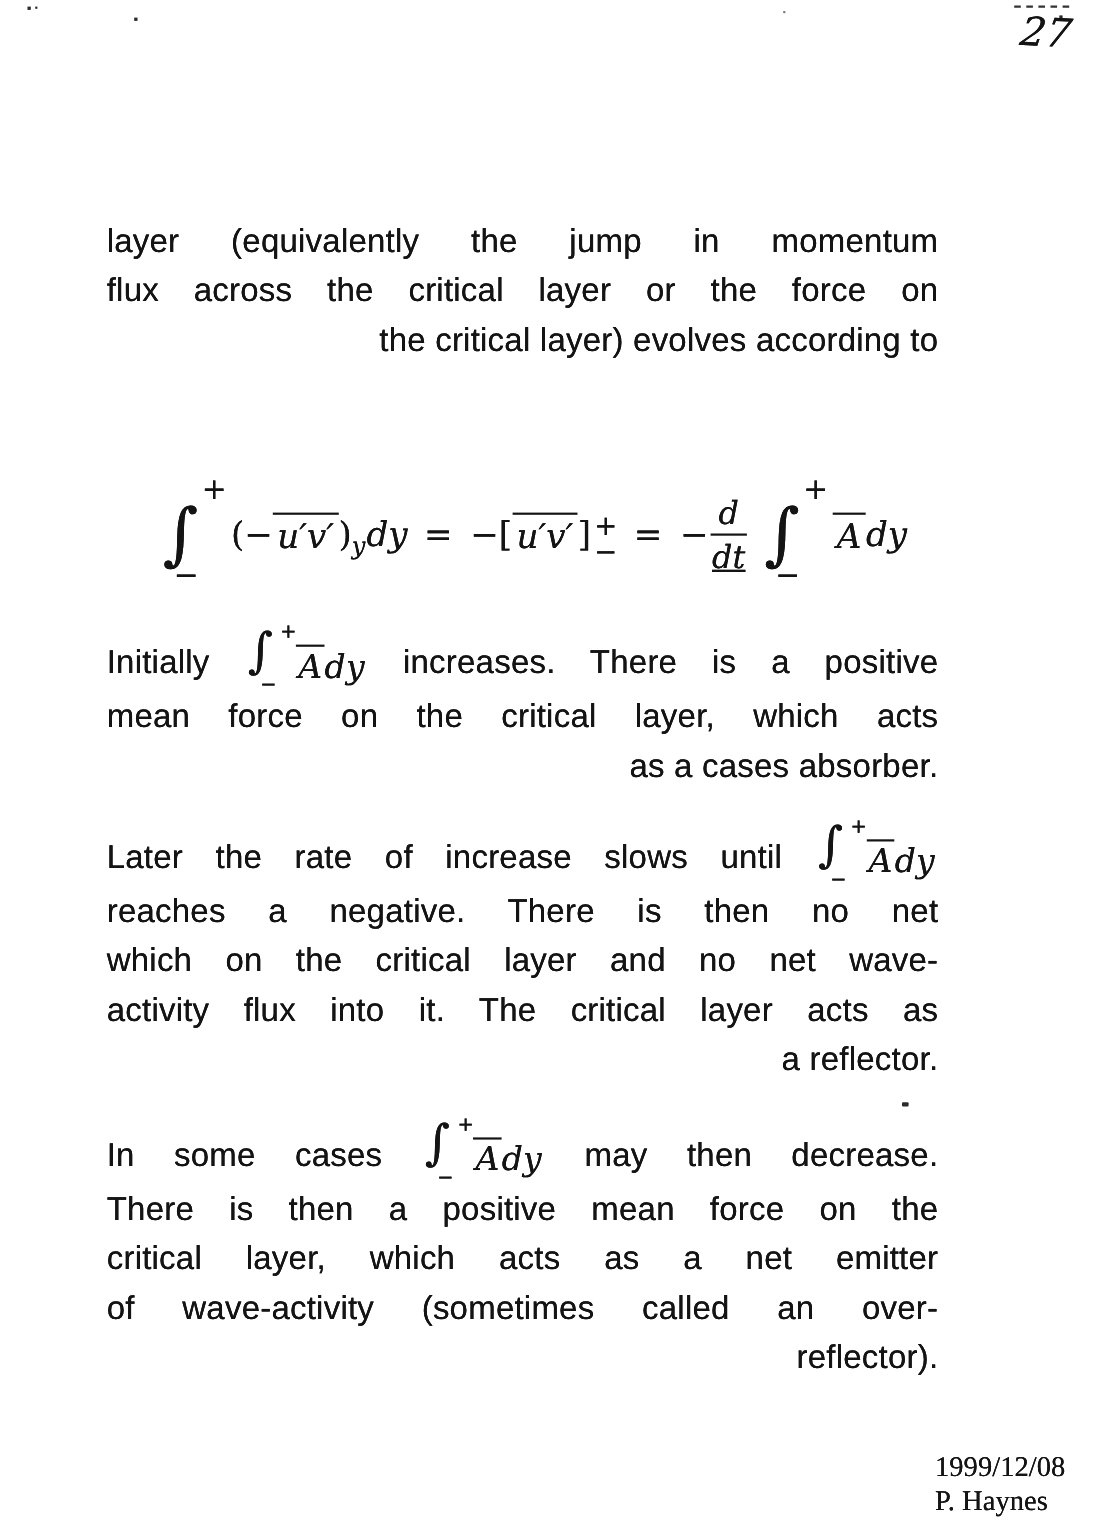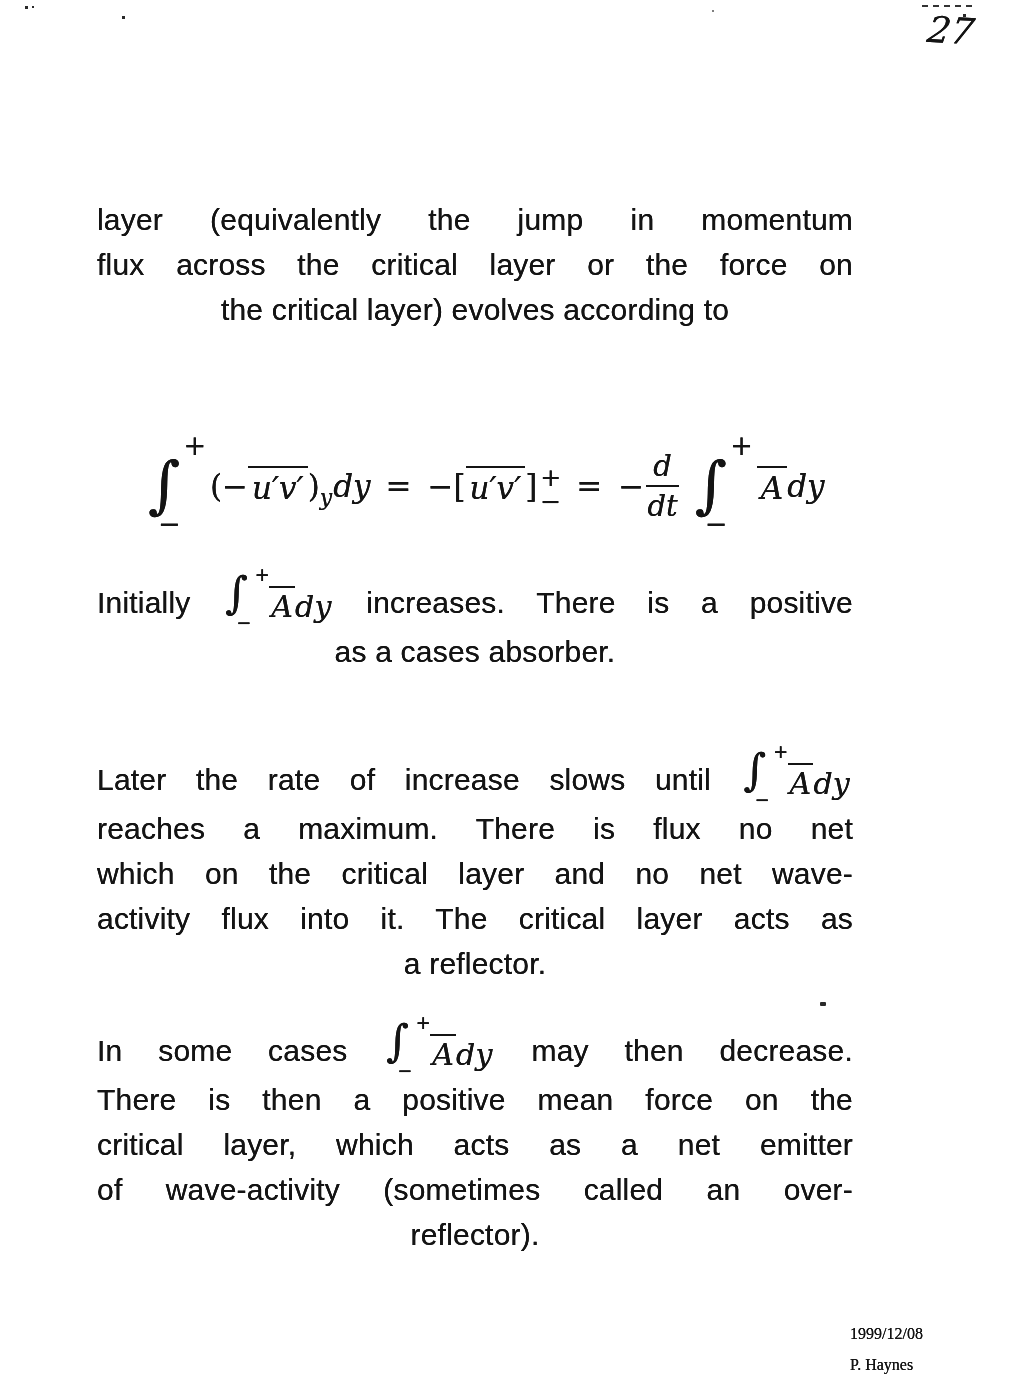--- a/index.html
+++ b/index.html
@@ -6,21 +6,21 @@
   .page {
     position:relative; width:1016px; height:1400px; background:#ffffff;
     font-family:"Liberation Sans", sans-serif; color:#141414; overflow:hidden;
     text-shadow:0 0 0.6px #000;
   }
 
   
   .para { position:absolute; left:97px; width:756px; font-size:30px; line-height:45px; letter-spacing:0.2px; }
   .ln   { width:100%; }
   .ln.j { text-align:justify; text-align-last:justify; }
-  .ln.l { text-align:center; }
+  .ln.l { text-align:right; }
   .p1 { top:197px; }
   .p2 { top:580px; }
   .p3 { top:757px; }
   .p4 { top:1028px; }
 
   
   .imath { white-space:nowrap; display:inline-block; vertical-align:-4px; margin:0 3px; }
   .ii { position:relative; display:inline-block; width:44px; height:40px; vertical-align:-6px; }
   .ii .g  { position:absolute; left:0; top:-14px; font-family:"DejaVu Serif",serif; font-size:44px; line-height:48px; font-style:italic; }
   .ii .sp { position:absolute; right:0;  top:-18px;  font-size:23px; line-height:20px; }
@@ -38,28 +38,28 @@
   .ovl { border-top:2.5px solid #141414; padding:2px 4px 0 4px; font-style:italic; }
   .dint { position:relative; display:inline-block; width:62px; height:96px; margin:0 6px 0 2px; }
   .dint .dg  { position:absolute; left:6px; top:8px;  font-size:62px; line-height:78px; font-style:italic; }
   .dint .dsp { position:absolute; right:-2px; top:-4px;   font-size:27px; line-height:24px; }
   .dint .dsb { position:absolute; left:16px;  bottom:-2px; font-size:27px; line-height:24px; }
   .drel { margin:0 15px; letter-spacing:1px; }
   .ssub { font-size:22px; font-style:italic; position:relative; top:11px; margin-right:1px; }
   .stack { display:inline-flex; flex-direction:column; align-items:center; font-size:25px; line-height:24px; margin-left:3px; position:relative; top:4px; }
   .frac { display:inline-flex; flex-direction:column; align-items:center; font-style:italic; font-size:29px; margin:0 8px 0 2px; }
   .frac .num { padding:0 7px 4px 7px; border-bottom:2.5px solid #141414; line-height:1.05; }
-  .frac .den { padding-top:4px; line-height:1.05; }
+  .frac .den { padding-top:4px; line-height:1.05;text-decoration:underline; }
 
   
   .pagenum {
     position:absolute; left:928px; top:10px; font-family:"DejaVu Serif",serif;
     font-style:italic; font-size:36px; transform:rotate(3deg) skewX(-6deg);
   }
-  .footer { position:absolute; left:850px; top:1318px; font-family:"Liberation Serif",serif; font-size:16px; line-height:31px; }
+  .footer { position:absolute; left:850px; top:1318px; font-family:"Liberation Serif",serif; font-size:26px; line-height:31px; }
 
   
   .artifact { position:absolute; background:#2a2a2a; }
   .dashline { position:absolute; left:922px; top:5px; width:50px; height:0; border-top:2px dashed #333; background:none; }
   .a1 { left:25px;  top:6px;    width:3px; height:3px; }
   .a2 { left:32px;  top:6px;    width:2px; height:2px; }
   .a3 { left:122px; top:16px;   width:3px; height:3px; }
   .a4 { left:712px; top:10px;   width:2px; height:2px; opacity:.6; }
   .a5 { left:963px; top:14px;   width:3px; height:3px; }
   .a6 { left:820px; top:1002px; width:6px; height:4px; border-radius:1px; }
@@ -118,29 +118,30 @@
     <span class="ovl">A</span>
     <span class="dit">dy</span>
   </div>
 
   <div class="para p2">
     <div class="ln j">
       <span>Initially</span>
       <span class="imath"><span class="ii"><span class="g">∫</span><span class="sp">+</span><span class="sb">−</span></span><span class="ab">A</span><span class="dy">dy</span></span>
       <span>increases.  There is a positive</span>
     </div>
+    <div class="ln j"><span>mean force on the critical layer, which acts</span></div>
     <div class="ln l"><span>as a cases absorber.</span></div>
   </div>
 
   <div class="para p3">
     <div class="ln j">
       <span>Later the rate of increase slows until</span>
       <span class="imath"><span class="ii"><span class="g">∫</span><span class="sp">+</span><span class="sb">−</span></span><span class="ab">A</span><span class="dy">dy</span></span>
     </div>
-    <div class="ln j"><span>reaches a maximum.  There is flux no net</span></div>
+    <div class="ln j"><span>reaches a negative.  There is then no net</span></div>
     <div class="ln j"><span>which on the critical layer and no net wave-</span></div>
     <div class="ln j"><span>activity flux into it.  The critical layer acts as</span></div>
     <div class="ln l"><span>a reflector.</span></div>
   </div>
 
   <div class="para p4">
     <div class="ln j">
       <span>In some cases</span>
       <span class="imath"><span class="ii"><span class="g">∫</span><span class="sp">+</span><span class="sb">−</span></span><span class="ab">A</span><span class="dy">dy</span></span>
       <span>may then decrease.</span>

